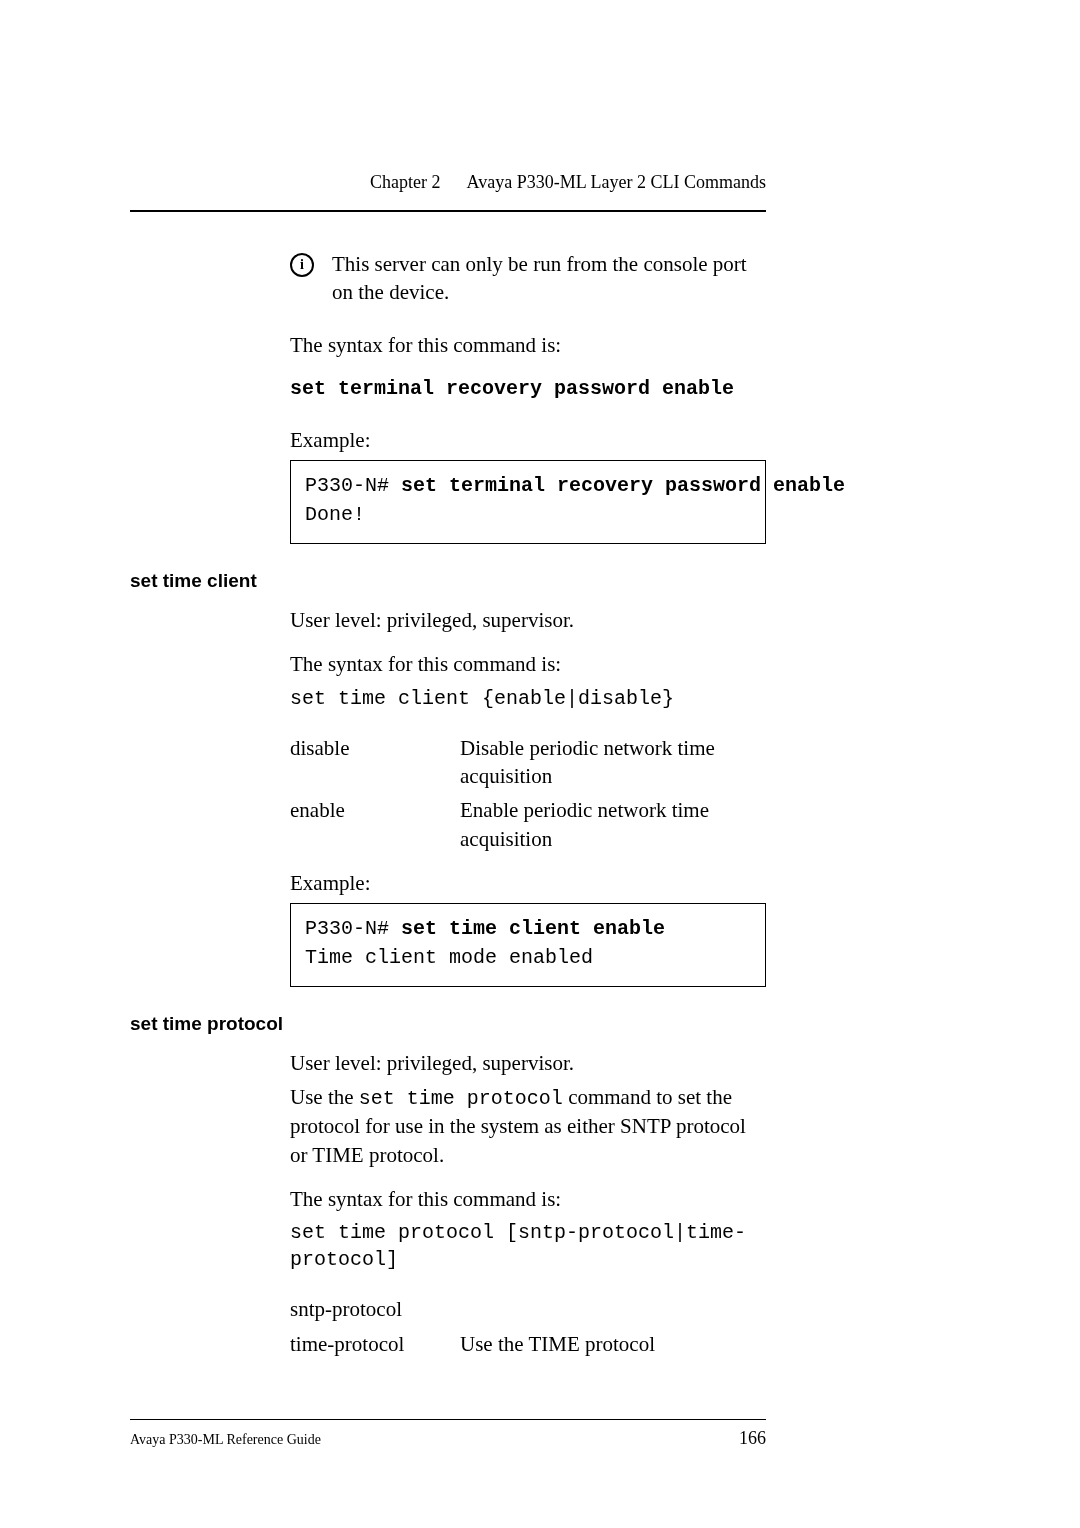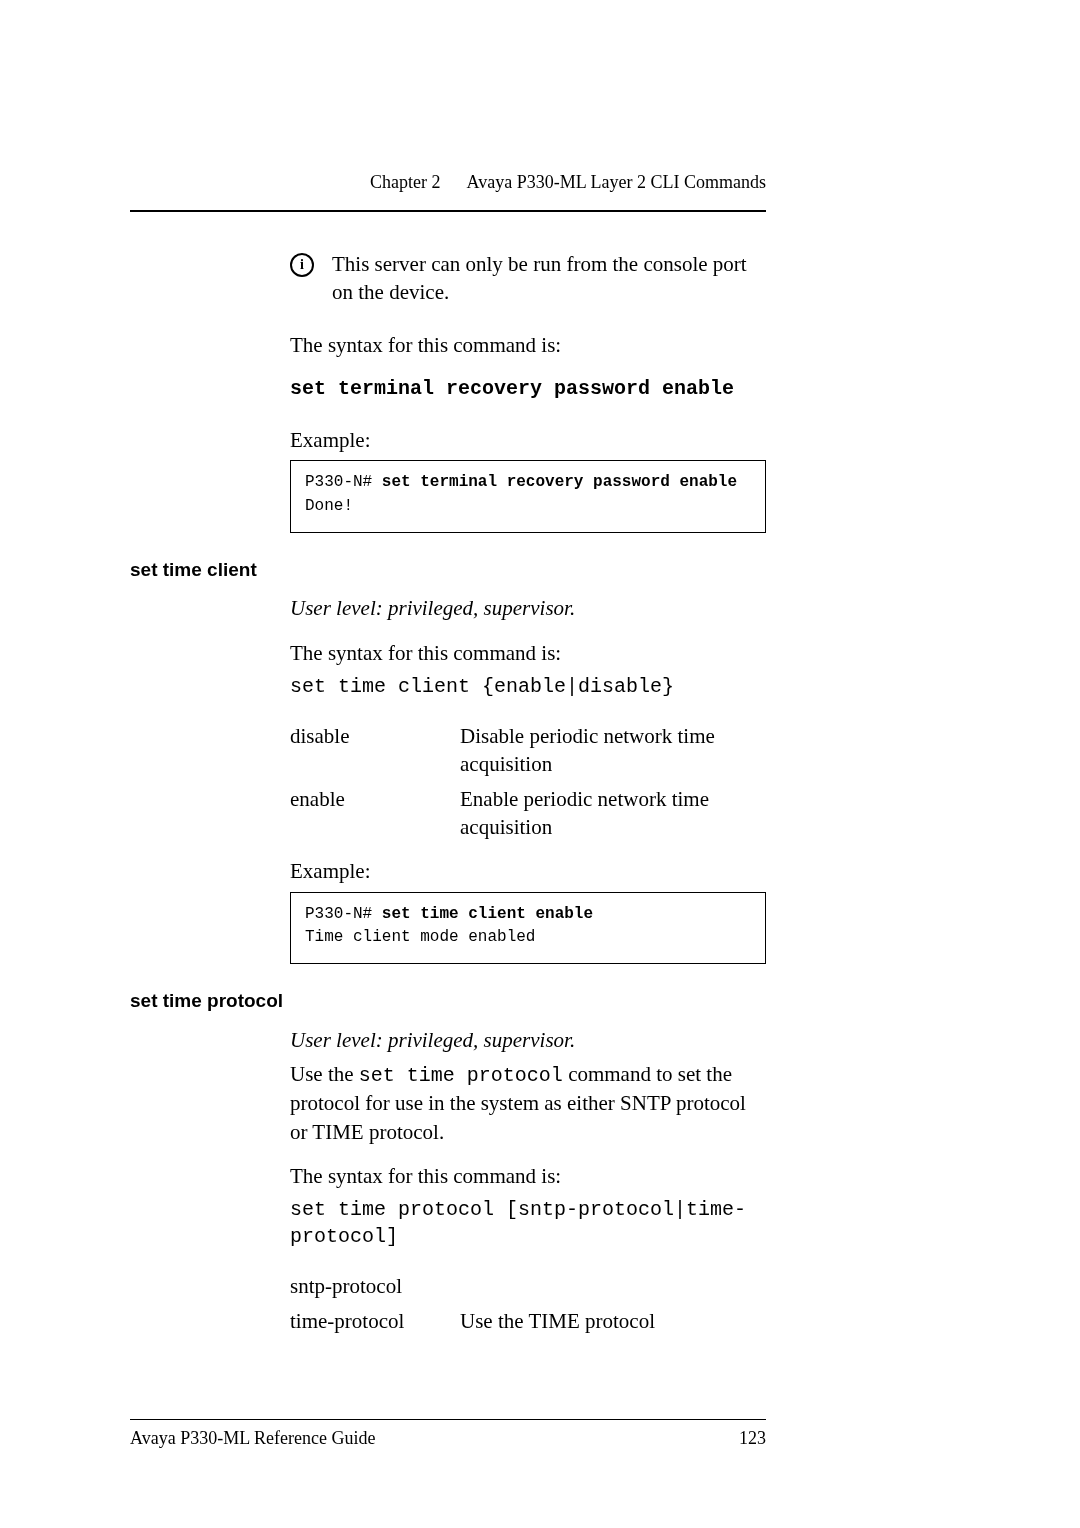--- a/index.html
+++ b/index.html
@@ -56,26 +56,26 @@
     margin-right: 18px;
     flex: 0 0 auto;
     margin-top: 3px;
   }
   .para { margin: 0 0 6px 0; }
   .mono {
     font-family: "Courier New", Courier, monospace;
     font-size: 20px;
   }
   .bold { font-weight: bold; margin-top: 16px; }
-  .ital { font-style: italic; }
+  .ital { }
   .code-box {
     border: 1.5px solid #000;
     padding: 10px 14px 14px 14px;
     font-family: "Courier New", Courier, monospace;
-    font-size: 16px;
+    font-size: 20px;
     line-height: 1.45;
     white-space: pre;
     margin-top: 6px;
     margin-bottom: 22px;
   }
   .section-head {
     font-family: Arial, Helvetica, sans-serif;
     font-weight: bold;
     font-size: 19px;
     margin-left: -160px;
@@ -99,21 +99,21 @@
     position: absolute;
     left: 130px;
     right: 130px;
     bottom: 108px;
     border-top: 1.5px solid #000;
   }
   .footer-left {
     position: absolute;
     left: 130px;
     bottom: 78px;
-    font-size: 18px;
+    font-size: 14px;
   }
   .footer-right {
     position: absolute;
     right: 130px;
     bottom: 78px;
     font-size: 18px;
   }
 </style>
 </head>
 <body>
@@ -184,15 +184,15 @@
     </div>
     <div class="param-row">
       <div class="param-key">time-protocol</div>
       <div class="param-desc">Use the TIME protocol</div>
     </div>
 
   </div>
 
   <div class="footer-rule"></div>
   <div class="footer-left">Avaya P330-ML Reference Guide</div>
-  <div class="footer-right">123</div>
+  <div class="footer-right">166</div>
 
 </div>
 
 </body></html>

